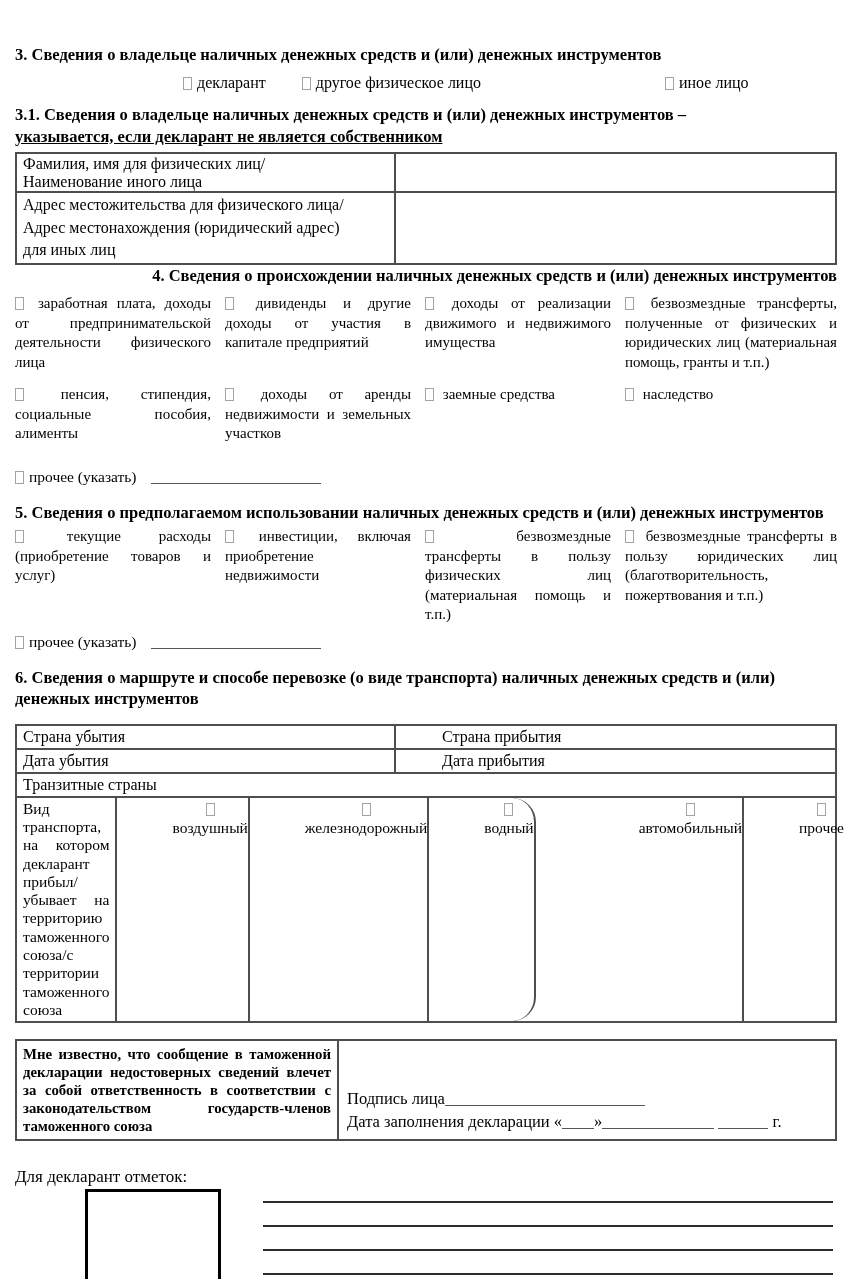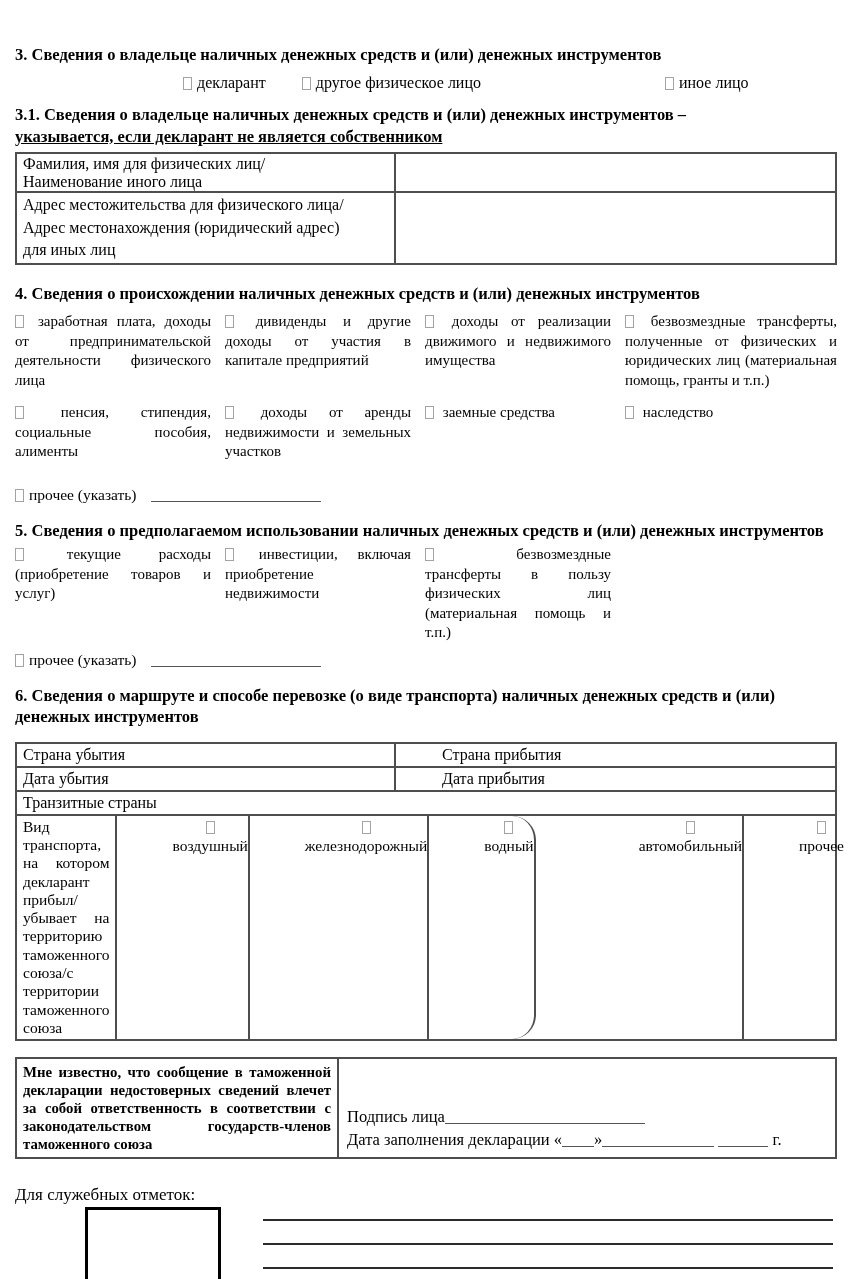--- a/index.html
+++ b/index.html
@@ -50,21 +50,21 @@
   .other-line.tight { margin-top:8px; }
   .blank { display:inline-block; border-bottom:1.5px solid #555; vertical-align:-2px; }
   .w170 { width:170px; margin-left:14px; }
   .w30 { width:32px; }
   .w110 { width:112px; }
   .w50 { width:50px; }
   .w200 { width:200px; }
 
   .mt14 { margin-top:14px; }
   .mt16 { margin-top:16px; }
-  .mt18 { margin-top:18px; }
+  .mt18 { margin-top:0;text-align:right; }
 
   
   .t6-half { width:379px; }
   .t6-rest { flex:1;padding-left:11px; }
   .transport-label { width:207px; font-size:15.5px; line-height:1.18; text-align:justify; padding:2px 6px; }
   .tpt { display:flex; flex-direction:column; align-items:center; padding-top:5px; font-size:15.5px;padding-left:20px; }
   .tpt .cb { margin:0 0 3px 0; }
   .tpt-1 { width:99px; } .tpt-2 { width:155px;text-align:right; } .tpt-3 { width:104px;border-radius:24px; }
   .tpt-4 { width:131px;margin-left:48px; } .tpt-5 { flex:1; }
   .transport-row { min-height:106px; }
@@ -130,20 +130,21 @@
   </div>
   <div class="other-line">
     <span class="cb"></span><span>прочее (указать)</span><span class="blank w170"></span>
   </div>
 
   <div class="sec-title mt16">5. Сведения о предполагаемом использовании наличных денежных средств и (или) денежных инструментов</div>
   <div class="grid4" style="margin-top:4px;">
     <p><span class="cb"></span> <span>текущие расходы (приобретение товаров и услуг)</span></p>
     <p><span class="cb"></span> <span>инвестиции, включая приобретение недвижимости</span></p>
     <p><span class="cb"></span> <span>безвозмездные трансферты в пользу физических лиц (материальная помощь и т.п.)</span></p>
+    <p><span class="cb"></span> <span>безвозмездные трансферты в пользу юридических лиц (благотворительность, пожертвования и т.п.)</span></p>
   </div>
   <div class="other-line tight">
     <span class="cb"></span><span>прочее (указать)</span><span class="blank w170"></span>
   </div>
 
   <div class="sec-title mt16">6. Сведения о маршруте и способе перевозке (о виде транспорта)  наличных денежных средств и (или) денежных инструментов</div>
   <div class="tbl mt14">
     <div class="trow">
       <div class="tcell bR t6-half">Страна убытия</div>
       <div class="tcell t6-rest">Страна прибытия</div>
@@ -189,21 +190,21 @@
       <div>
         <span>Дата заполнения декларации</span>
         <span>«</span><span class="blank w30"></span><span>»</span><span class="blank w110"></span>
         <span class="blank w50"></span>
         <span>г.</span>
       </div>
     </div>
   </div>
 
   <div class="footer">
-    <div class="svc-label">Для служебных отметок:</div>
+    <div class="svc-label">Для декларант отметок:</div>
     <div class="stamp-box"></div>
     <div class="stamp-caption">М. П.</div>
     <div class="svc-lines">
       <div class="svc-line"></div>
       <div class="svc-line"></div>
       <div class="svc-line"></div>
       <div class="svc-line"></div>
       <div class="svc-line"></div>
       <div class="svc-line"></div>
       <div class="svc-line"></div>

